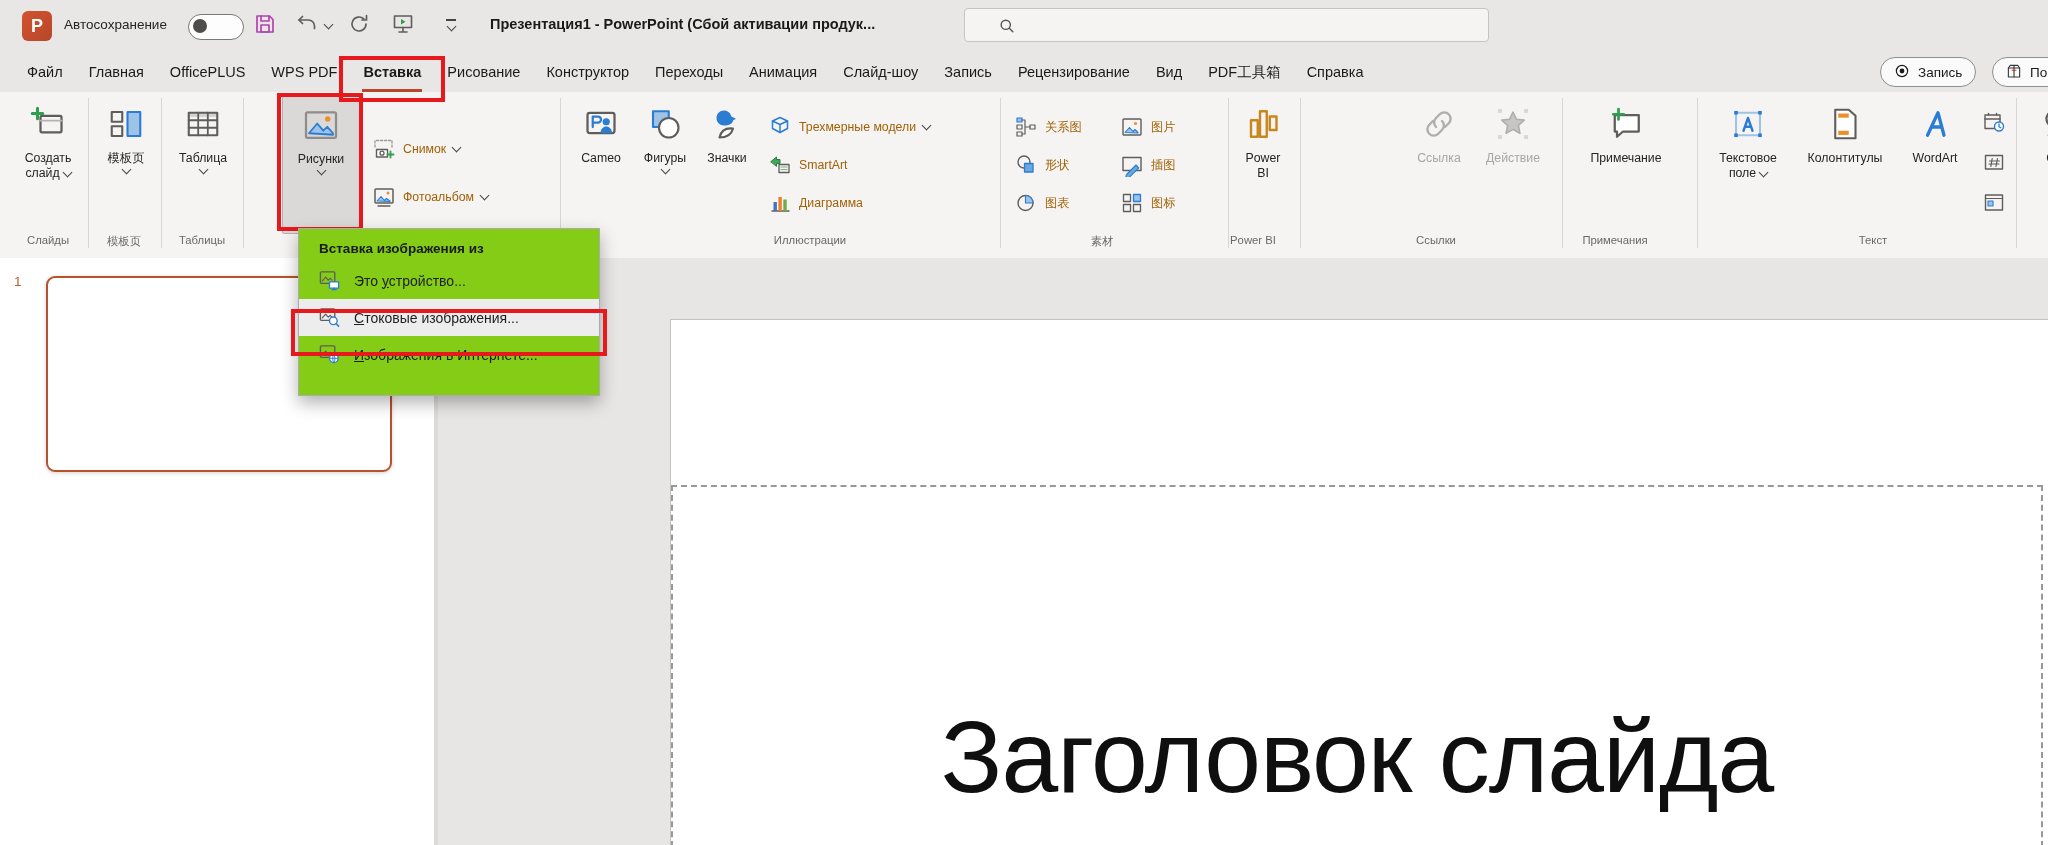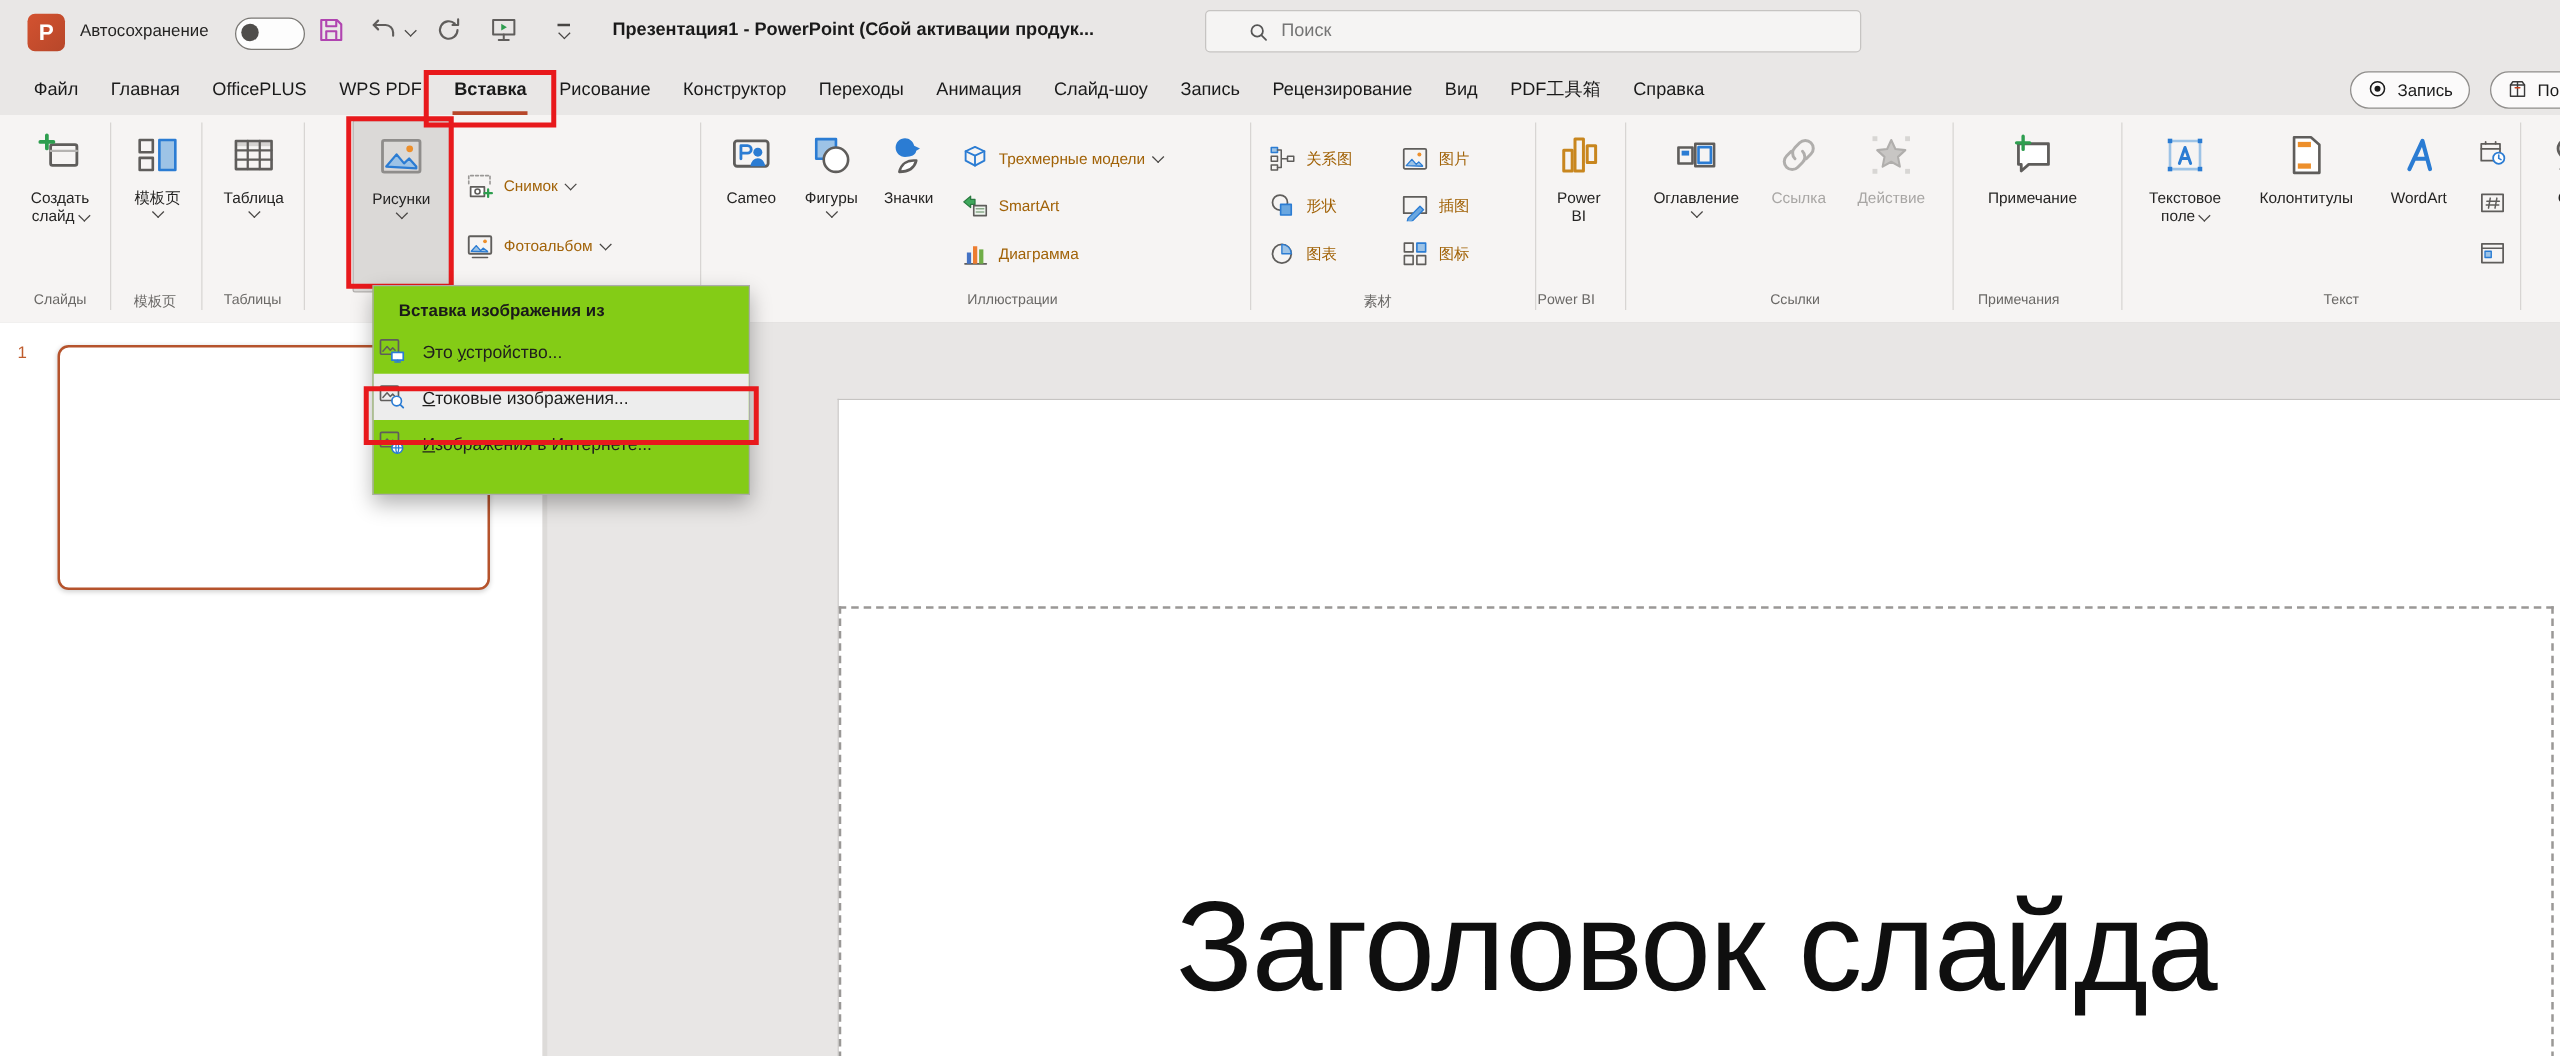--- a/index.html
+++ b/index.html
@@ -52,21 +52,21 @@
   .sb{position:absolute;height:30px;display:flex;align-items:center;gap:7px;font-size:12.3px;color:#a16207;white-space:nowrap;}
   .sb .ic,.sb .ic svg{width:24px;height:24px;flex:none;}
   .chev{display:inline-block;width:6px;height:6px;border-right:1.4px solid #474543;border-bottom:1.4px solid #474543;
         transform:rotate(45deg);margin-bottom:3px;}
   .pict-anno{position:absolute;left:277px;top:93px;width:86px;height:138px;border:4px solid #e8191c;z-index:30;box-sizing:border-box;}
 
   
   .menu{position:absolute;left:298px;top:228px;width:302px;height:168px;background:#84cc16;border:1px solid #ababab;
         box-shadow:0 7px 16px rgba(0,0,0,.3);z-index:50;box-sizing:border-box;}
   .menu-header{padding:12px 0 6px 20px;font-size:13.5px;font-weight:bold;color:#1a1a1a;}
-  .menu-item{position:relative;height:37px;display:flex;align-items:center;padding-left:3px;gap:13px;font-size:14px;color:#1f1e1d;}
+  .menu-item{position:relative;height:37px;display:flex;align-items:center;padding-left:19px;gap:13px;font-size:14px;color:#1f1e1d;}
   .menu-item.hl{background:#ededed;}
   .menu-item .mic,.menu-item .mic svg{width:23px;height:23px;flex:none;}
   .menu-item .accel{text-decoration:underline;}
   .stock-anno{position:absolute;left:-8px;top:80px;width:316px;height:47px;border:4px solid #e8191c;z-index:70;box-sizing:border-box;}
 
   
   .panel{position:absolute;left:0;top:258px;width:434px;height:587px;background:#ffffff;}
   .splitter{position:absolute;left:434px;top:258px;width:4px;height:587px;background:#dddbd9;}
   .slide-num{position:absolute;left:14px;top:16px;font-size:13.5px;color:#bf5b2c;}
   .thumb{position:absolute;left:46px;top:18px;width:346px;height:196px;background:#fff;border:2.5px solid #b5532c;
@@ -121,21 +121,20 @@
     <div class="qat" style="left:438px;flex-direction:column">
       <div style="width:10px;height:2px;background:#474543;margin-bottom:2px"></div>
       <i class="chev"></i>
     </div>
     <div class="doc-title">Презентация1  -  PowerPoint (Сбой активации продук...</div>
     <div class="searchbox">
       <span class="s-ic"><svg viewBox="0 0 24 24" fill="none" stroke-linecap="round" stroke-linejoin="round" xmlns="http://www.w3.org/2000/svg">
             <circle cx="10.5" cy="10.5" r="5.5" stroke="#555" stroke-width="1.7"></circle>
             <path d="M14.7 14.7 19 19" stroke="#555" stroke-width="1.7"></path>
           </svg></span>
-      <input placeholder="Поиск" style="">
     </div>
   </header>
 
   <nav class="tabrow">
     <div class="tabs">
       <span class="tab">Файл</span>
       <span class="tab">Главная</span>
       <span class="tab">OfficePLUS</span>
       <span class="tab">WPS PDF</span>
       <span class="tab active"><span>Вставка</span><span class="tab-anno"></span></span>
@@ -351,32 +350,20 @@
             <rect x="4" y="9.5" width="4.5" height="11" stroke="#c8861e" stroke-width="1.6"></rect>
             <rect x="16.5" y="7" width="4.5" height="9" stroke="#c8861e" stroke-width="1.6"></rect>
           </svg></span>
       <span class="l1">Power</span>
       <span class="l2row">
           <span>BI</span>
         </span>
     </div>
     <i class="gdiv" style="left:1300px"></i>
 
-    <div class="bb" style="left:1310px;width:94px">
-      <span class="ic"><svg viewBox="0 0 24 24" fill="none" stroke-linecap="round" stroke-linejoin="round" xmlns="http://www.w3.org/2000/svg">
-            <rect x="2.5" y="8" width="7.5" height="8.5" stroke="#5f5d5b" stroke-width="1.4"></rect>
-            <rect x="4.2" y="9.7" width="4" height="2.6" fill="#2b7cd3"></rect>
-            <rect x="11.5" y="6" width="10" height="12" stroke="#5f5d5b" stroke-width="1.4"></rect>
-            <rect x="13.2" y="7.8" width="6.6" height="8.4" stroke="#2b7cd3" stroke-width="1.4"></rect>
-          </svg></span>
-      <span class="l1">Оглавление</span>
-      <span class="l2row">
-          <i class="chev"></i>
-        </span>
-    </div>
     <div class="bb dis" style="left:1408px;width:62px">
       <span class="ic"><svg viewBox="0 0 24 24" fill="none" stroke-linecap="round" stroke-linejoin="round" xmlns="http://www.w3.org/2000/svg">
             <path d="M10 14a4.2 4.2 0 0 1 0-6l2.5-2.5a4.2 4.2 0 0 1 6 6L16 14" stroke="#b0aeac" stroke-width="1.6"></path>
             <path d="M14 10a4.2 4.2 0 0 1 0 6l-2.5 2.5a4.2 4.2 0 0 1-6-6L8 10" stroke="#b0aeac" stroke-width="1.6"></path>
           </svg></span>
       <span class="l1">Ссылка</span>
     </div>
     <div class="bb dis" style="left:1474px;width:78px">
       <span class="ic"><svg viewBox="0 0 24 24" fill="none" stroke-linecap="round" stroke-linejoin="round" xmlns="http://www.w3.org/2000/svg">
             <path d="M12 4l2.2 4.8 5.3.6-3.9 3.6 1 5.2L12 15.6 7.4 18.2l1-5.2L4.5 9.4l5.3-.6z" fill="#c8c6c4" stroke="#b0aeac" stroke-width="1.1"></path>

